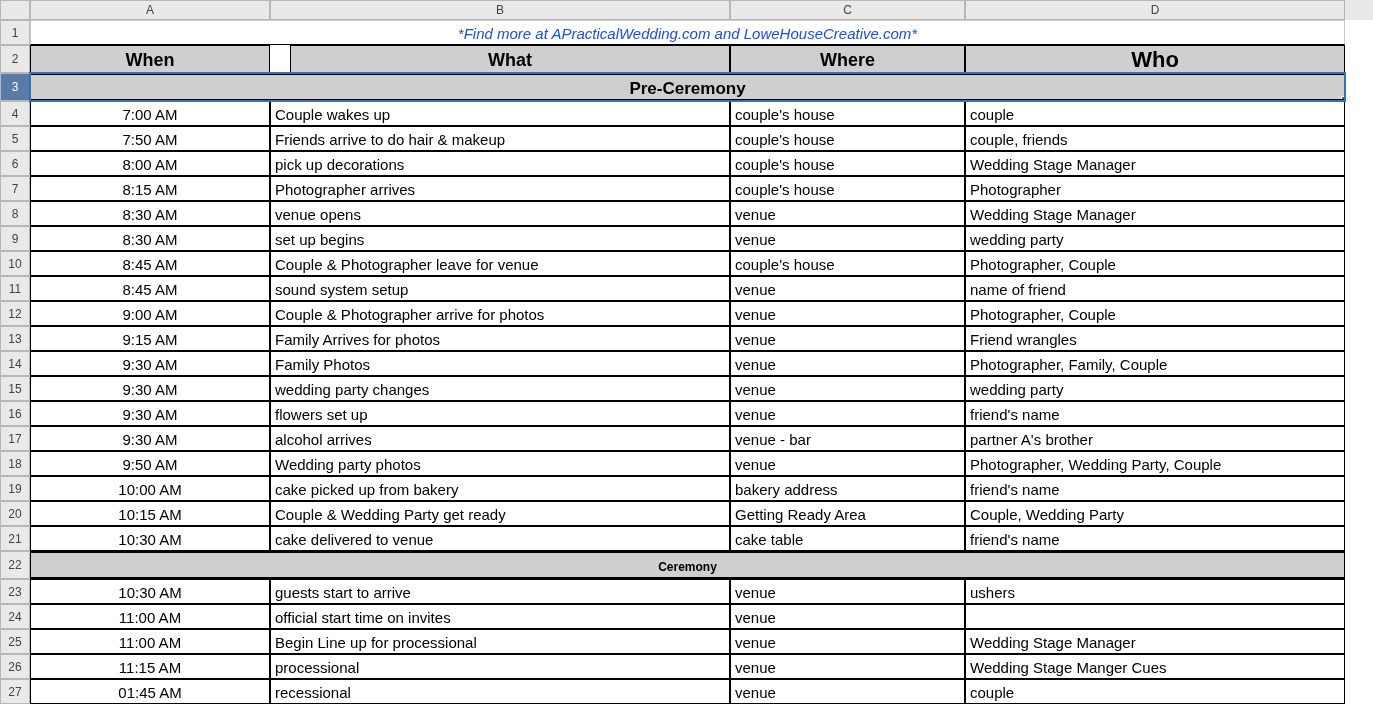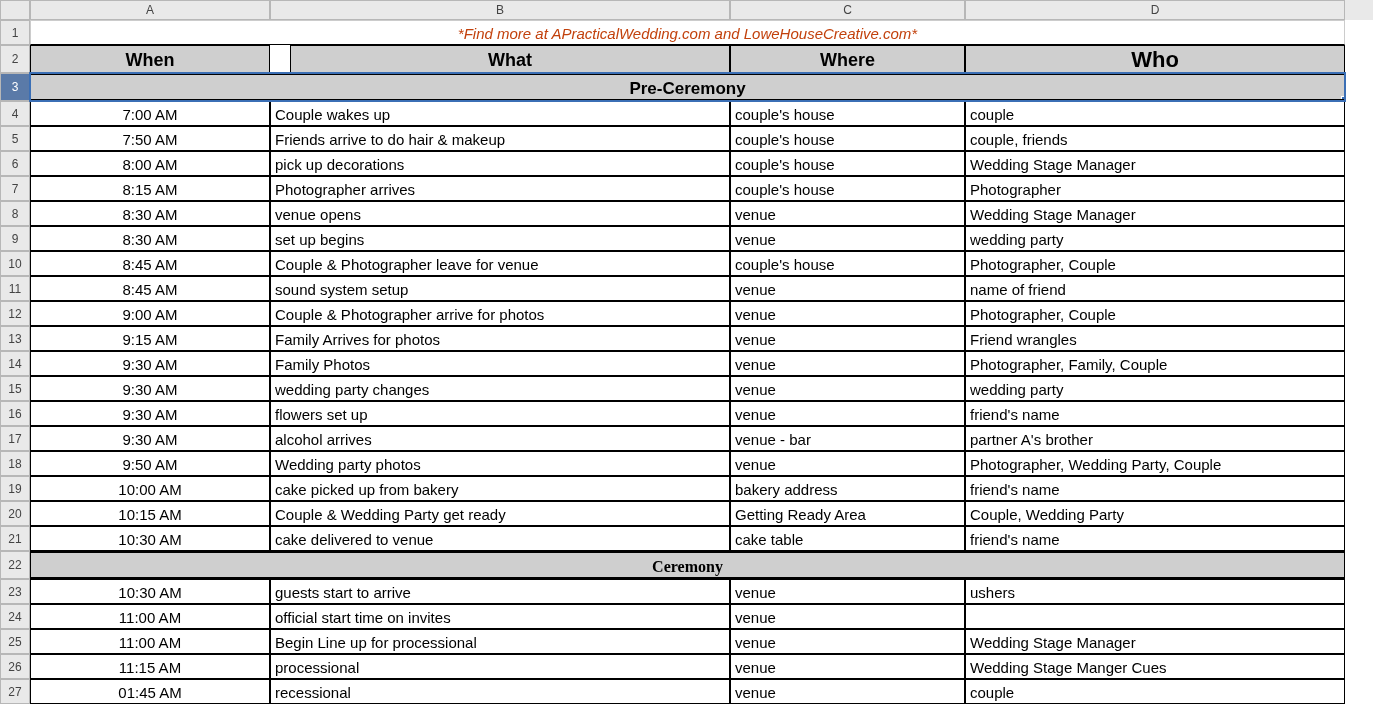--- a/index.html
+++ b/index.html
@@ -67,21 +67,21 @@
 <body>
 
 <div class="sheet" id="sheet">
     <div class="corner"></div>
     <div class="col-header">A</div>
     <div class="col-header">B</div>
     <div class="col-header">C</div>
     <div class="col-header">D</div>
     <div class="col-header tail"></div>
     <div class="row-header">1</div>
-    <div class="cell span4" style="border-width: 1px; border-style: solid; border-color: rgb(204, 204, 204) rgb(204, 204, 204) rgb(0, 0, 0); border-image: initial; color: #c2410c; font-style: italic; text-align: center; grid-column: 2 / span 4;">*Find more at APracticalWedding.com and LoweHouseCreative.com*</div>
+    <div class="cell span4" style="border-width: 1px; border-style: solid; border-color: rgb(204, 204, 204) rgb(204, 204, 204) rgb(0, 0, 0); border-image: initial; color: #1d4ed8; font-style: italic; text-align: center; grid-column: 2 / span 4;">*Find more at APracticalWedding.com and LoweHouseCreative.com*</div>
     <div class="tail"></div>
     <div class="row-header">2</div>
     <div class="cell" style="background: rgb(207, 207, 207); font-weight: bold; font-size: 18px; text-align: center; height: 28px; line-height: 24px;">When</div>
     <div class="cell" style="background: rgb(207, 207, 207); font-weight: bold; font-size: 18px; text-align: center; height: 28px; line-height: 24px; margin-left: 20px;">What</div>
     <div class="cell" style="background: rgb(207, 207, 207); font-weight: bold; font-size: 18px; text-align: center; height: 28px; line-height: 24px;">Where</div>
     <div class="cell" style="background: rgb(207, 207, 207); font-weight: bold; font-size: 22px; text-align: center; height: 28px; line-height: 24px;">Who</div>
     <div class="tail"></div>
     <div class="row-header selected-rh" style="background: rgb(90, 122, 168); color: rgb(255, 255, 255);">3</div>
     <div class="cell span4 section-wrap" style="background: rgb(207, 207, 207); font-weight: bold; font-size: 17px; text-align: center; border-top: 2px solid rgb(0, 0, 0); border-bottom: 2px solid rgb(0, 0, 0); height: 28px; line-height: 24px; grid-column: 2 / span 4; position: relative; outline: rgb(59, 111, 181) solid 2px; outline-offset: -1px;">Pre-Ceremony<div class="selection-marker"></div></div>
     <div class="tail"></div>
@@ -187,21 +187,21 @@
     <div class="cell">Getting Ready Area</div>
     <div class="cell">Couple, Wedding Party</div>
     <div class="tail"></div>
     <div class="row-header">21</div>
     <div class="cell col-a">10:30 AM</div>
     <div class="cell">cake delivered to venue</div>
     <div class="cell">cake table</div>
     <div class="cell">friend's name</div>
     <div class="tail"></div>
     <div class="row-header">22</div>
-    <div class="cell span4 section-wrap" style="background: rgb(207, 207, 207); font-weight: bold; font-size: 16px; text-align: center; border-top: 2px solid rgb(0, 0, 0); border-bottom: 2px solid rgb(0, 0, 0); height: 28px; line-height: 24px; grid-column: 2 / span 4; position: relative; font-family: Liberation Serif, serif;">Ceremony</div>
+    <div class="cell span4 section-wrap" style="background: rgb(207, 207, 207); font-weight: bold; font-size: 12px; text-align: center; border-top: 2px solid rgb(0, 0, 0); border-bottom: 2px solid rgb(0, 0, 0); height: 28px; line-height: 24px; grid-column: 2 / span 4; position: relative;">Ceremony</div>
     <div class="tail"></div>
     <div class="row-header">23</div>
     <div class="cell col-a">10:30 AM</div>
     <div class="cell">guests start to arrive</div>
     <div class="cell">venue</div>
     <div class="cell">ushers</div>
     <div class="tail"></div>
     <div class="row-header">24</div>
     <div class="cell col-a">11:00 AM</div>
     <div class="cell">official start time on invites</div>

